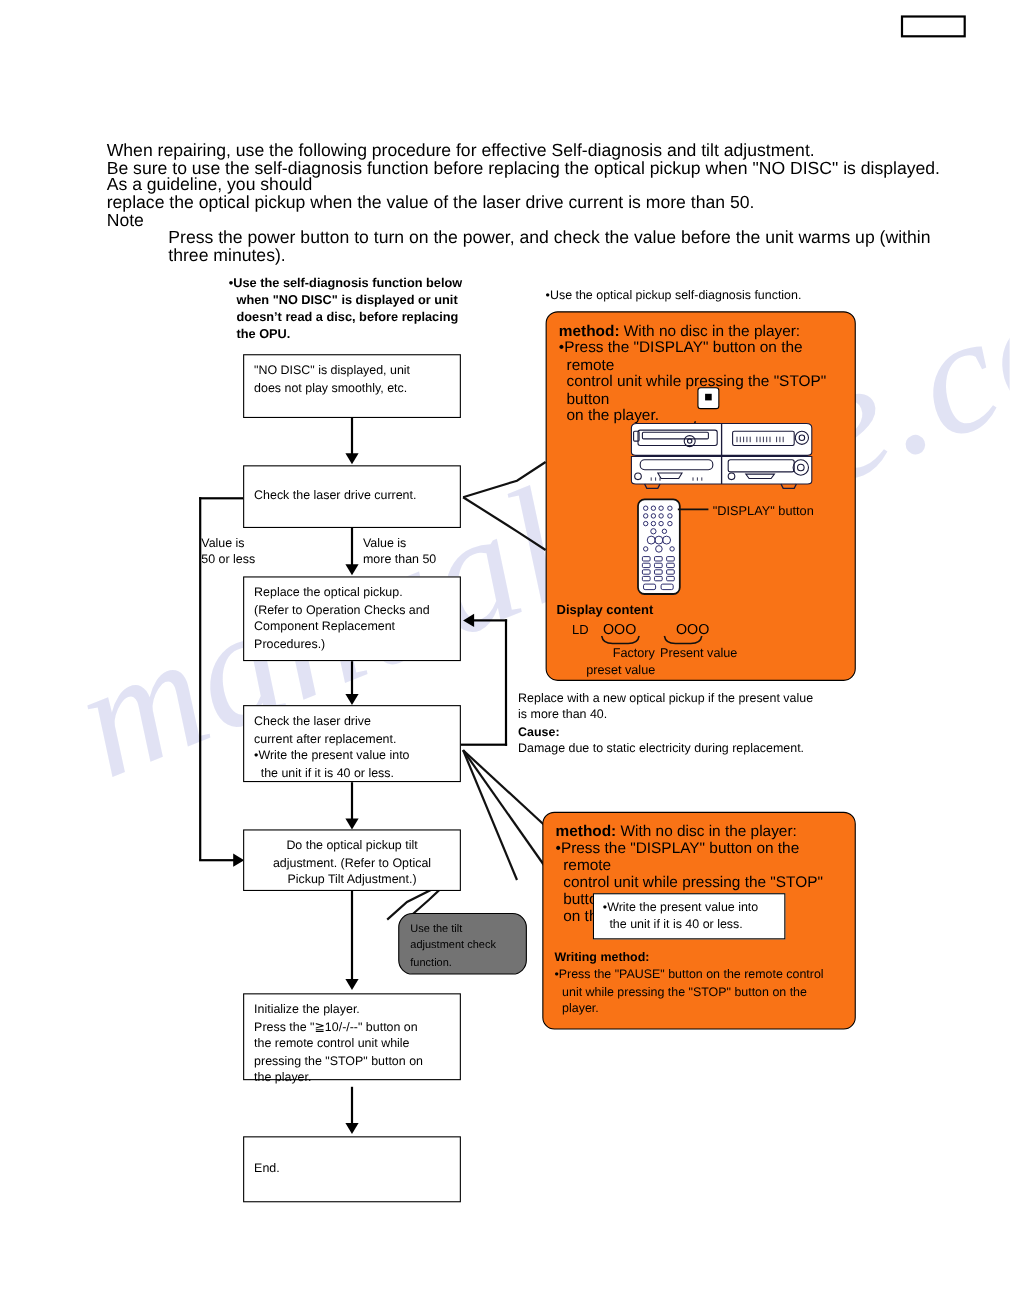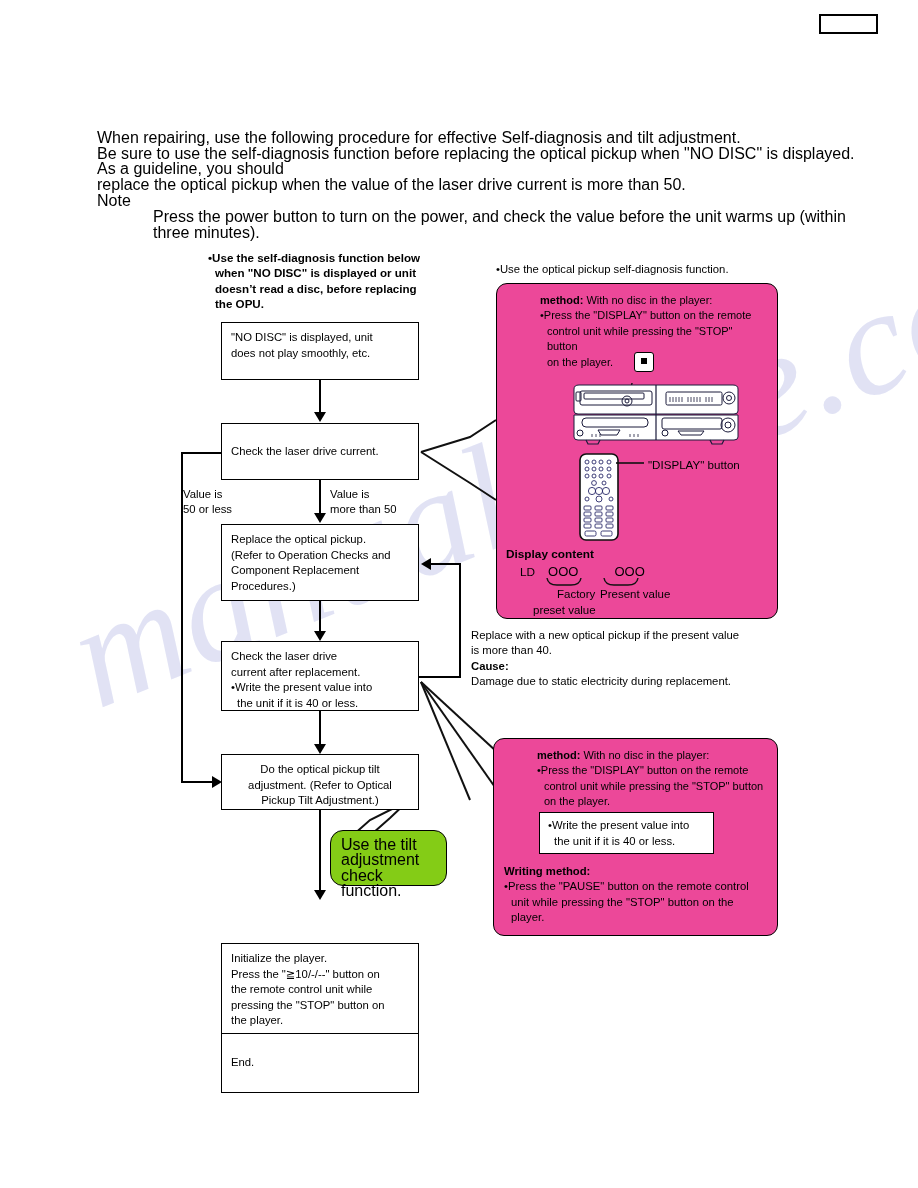--- a/index.html
+++ b/index.html
@@ -149,41 +149,41 @@
     border-bottom: 6px solid transparent;
     border-right: 10px solid #000;
     z-index: 2;
   }
 
   
   .panel {
     position: absolute;
     border: 1.8px solid #000;
     border-radius: 11px;
-    background: #ec4899;
+    background: #f97316;
     box-sizing: border-box;
-    font-size: 11px;
+    font-size: 14px;
     line-height: 15.4px;
     z-index: 3;
-    padding-left: 32px;
   }
   .panel .pad { padding: 9px 11px; }
   .bold { font-weight: bold; }
 
   
   .bubble {
     position: absolute;
     border: 1.8px solid #000;
     border-radius: 13px;
-    background: #84cc16;
+    background: #737373;
     box-sizing: border-box;
-    font-size: 16px;
+    font-size: 10px;
     line-height: 15.4px;
     padding: 6px 10px;
     z-index: 3;
+    margin-left: 32px;
   }
 
   
   .svg-layer {
     position: absolute;
     left: 0; top: 0;
     width: 918px; height: 1188px;
     z-index: 2;
     pointer-events: none;
   }
@@ -323,21 +323,21 @@
 
   <div class="vline" style="left:319px; top:810px; height:85px;"></div>
   <div class="arrow-down" style="left:314px; top:890px;"></div>
 
   <div class="bubble" style="left:330px; top:830px; width:117px; height:56px;">
     <div>Use the tilt</div>
     <div>adjustment check</div>
     <div>function.</div>
   </div>
 
-  <div class="fbox" style="left:221px; top:903px; width:198px; height:102px;margin-top:40px;">
+  <div class="fbox" style="left:221px; top:903px; width:198px; height:79px;">
     <div>Initialize the player.</div>
     <div>Press the "≧10/-/--" button on</div>
     <div>the remote control unit while</div>
     <div>pressing the "STOP" button on</div>
     <div>the player.</div>
   </div>
 
   <div class="vline" style="left:319px; top:988px; height:38px;"></div>
   <div class="arrow-down" style="left:314px; top:1021px;"></div>
 

